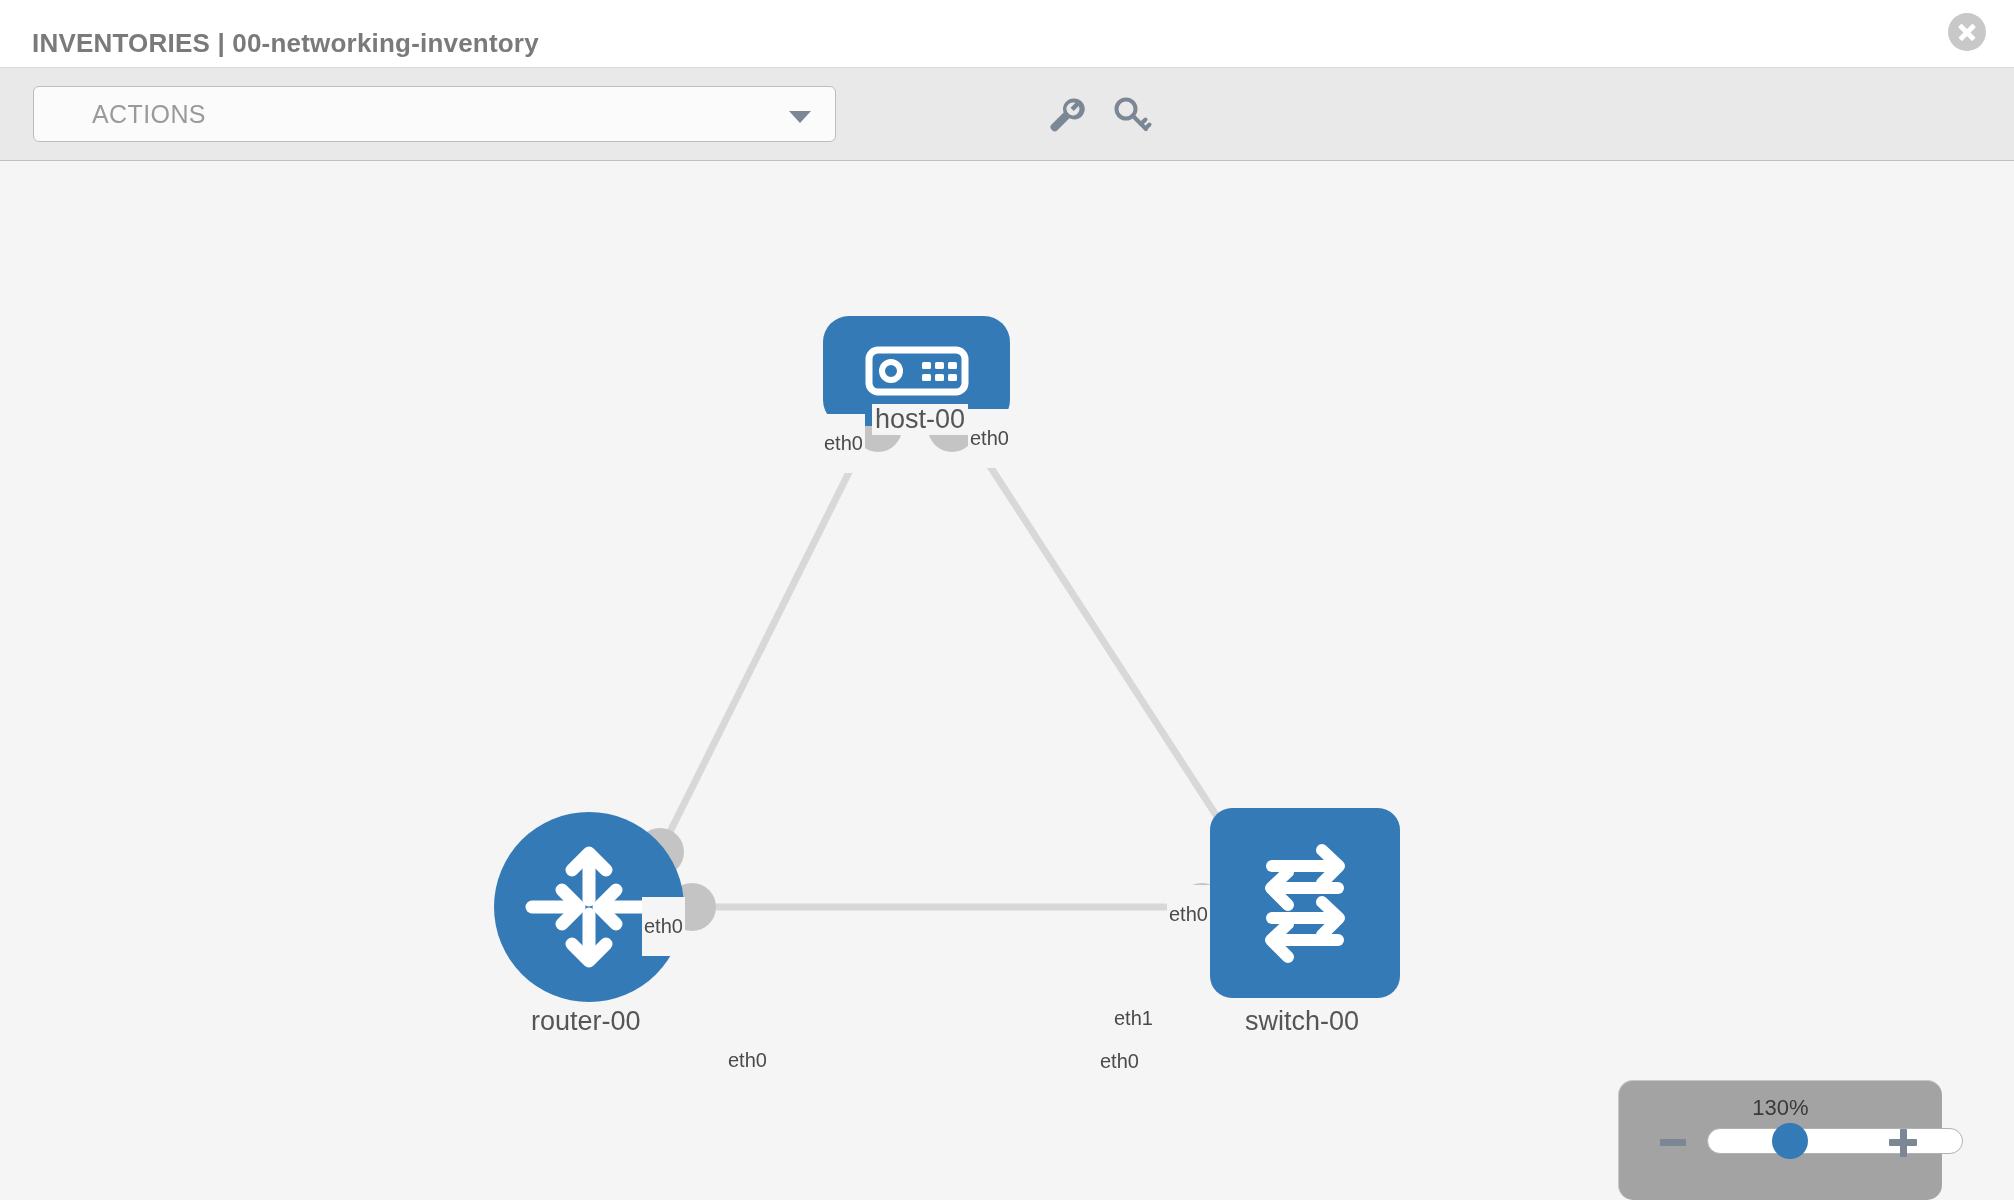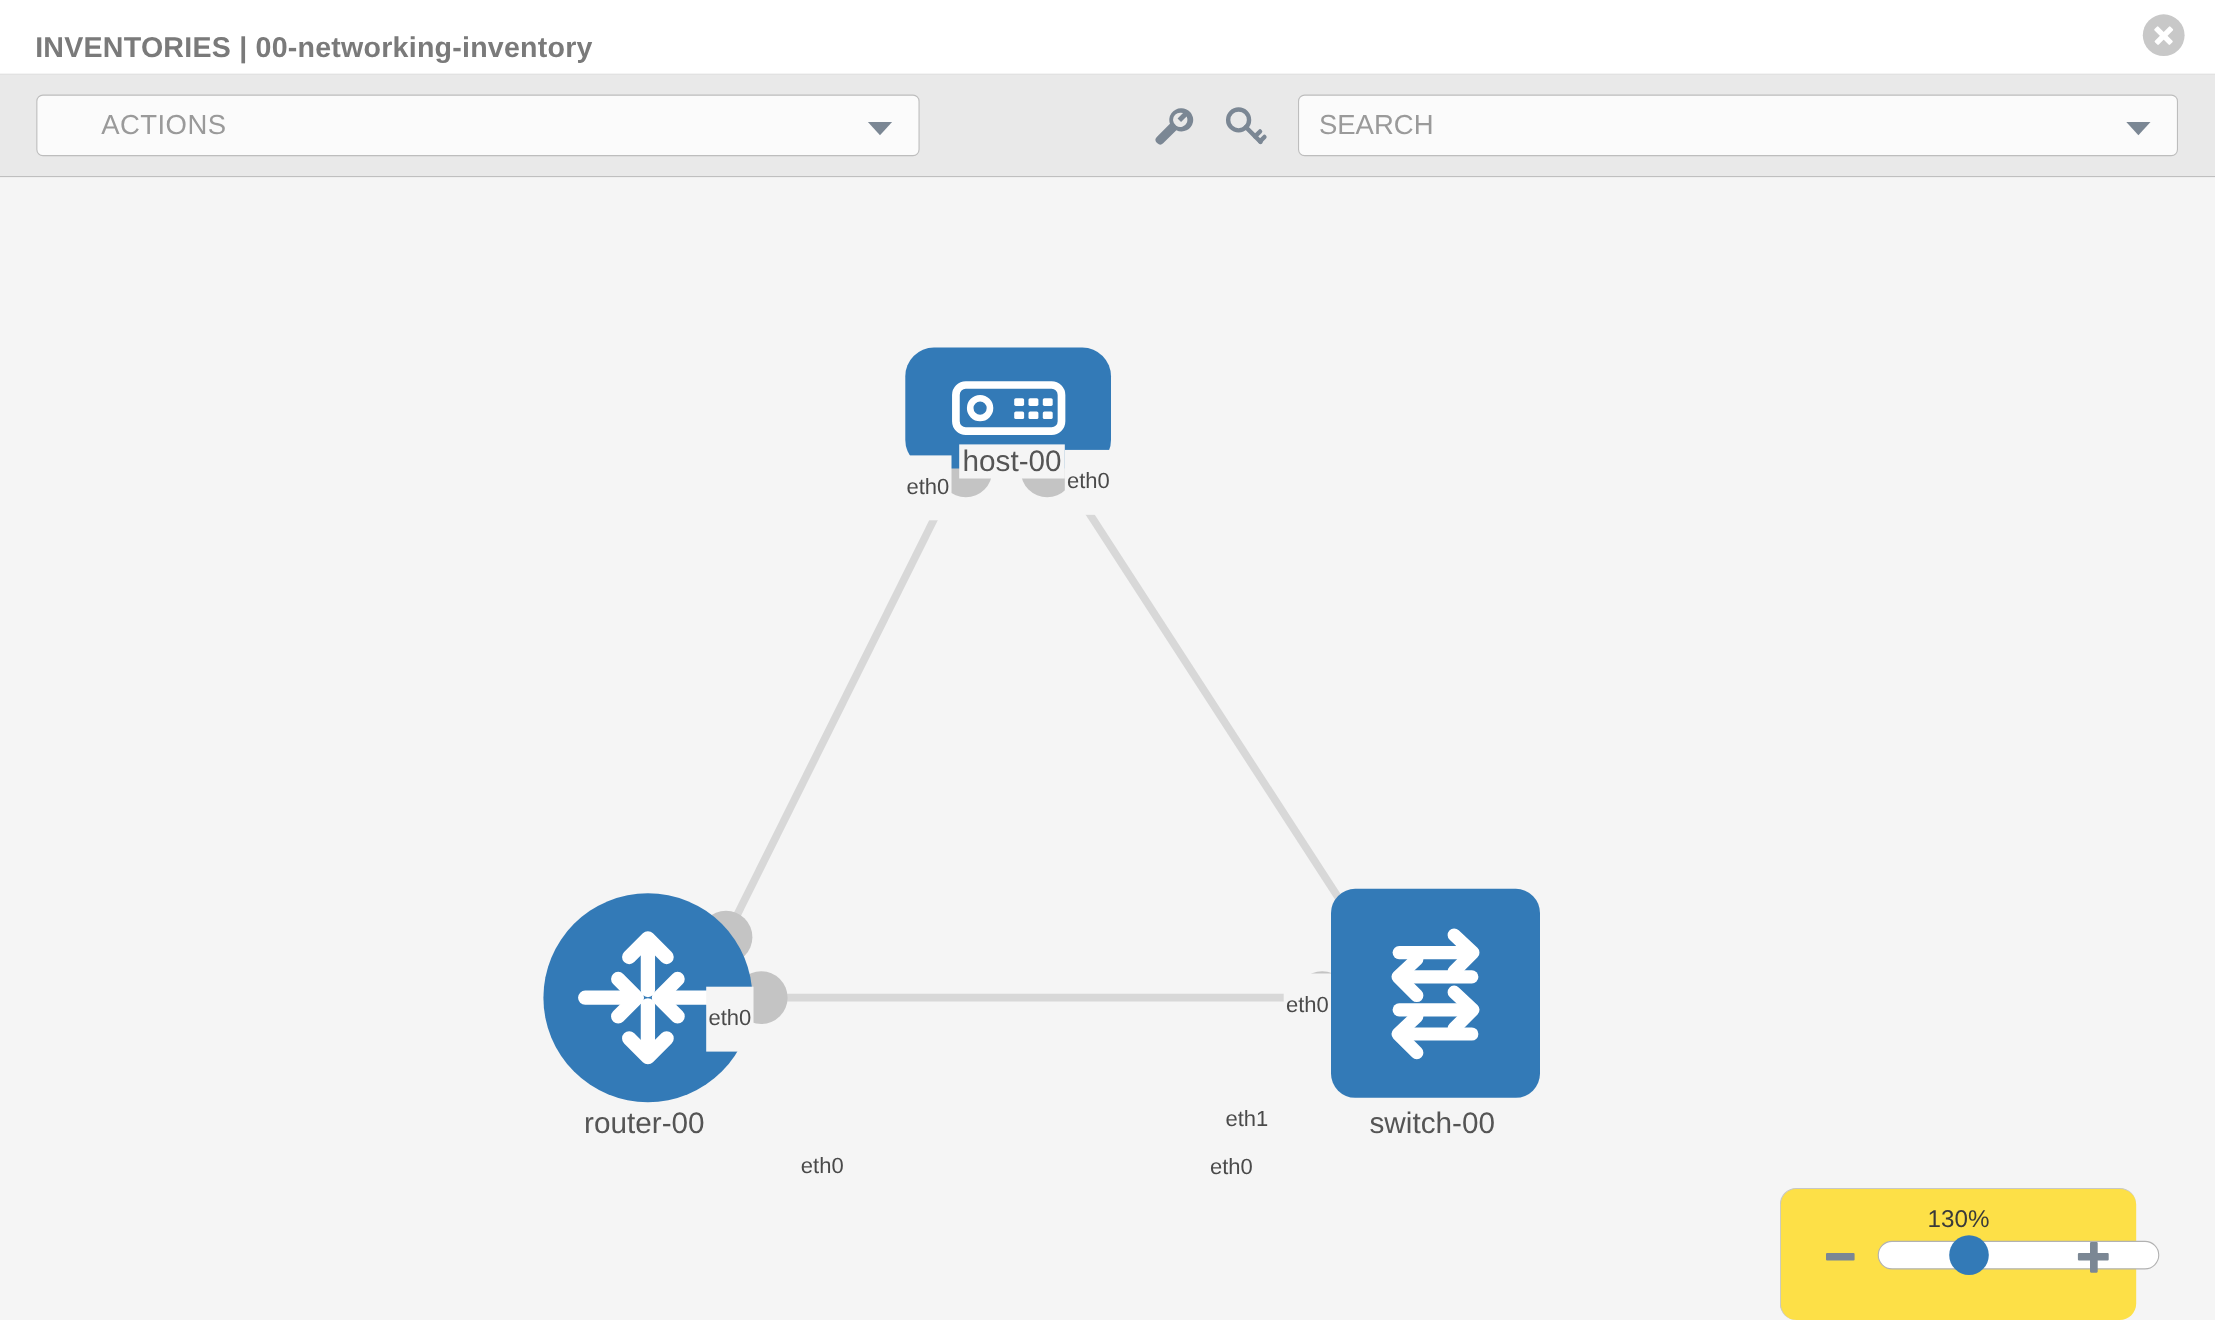--- a/index.html
+++ b/index.html
@@ -120,21 +120,21 @@
   .if-router-up   { left: 642px; top: 735px; z-index: 5; }
   .if-switch-up   { left: 1167px; top: 723px; z-index: 5; }
   .if-router-rt   { left: 726px; top: 869px; z-index: 5; }
   .if-switch-lt-a { left: 1098px; top: 870px; z-index: 4; }
   .if-switch-lt-b { left: 1112px; top: 827px; z-index: 5; }
 
   
   .zoom-panel {
     position: absolute; left: 1618px; top: 1080px;
     width: 324px; height: 120px;
-    background: #fde047;
+    background: #a3a3a3;
     border-top: 1px solid #c7c7c7; border-left: 1px solid #c7c7c7; border-radius: 15px;
   }
   .zoom-value {
     position: absolute; left: 0; right: 0; top: 14px;
     text-align: center; font-size: 22px; color: #3a3a3a;
   }
   .zoom-minus, .zoom-plus {
     position: absolute; top: 44px; cursor: pointer; width: 34px; height: 34px;
   }
   .zoom-minus { left: 38px; }
@@ -188,24 +188,20 @@
 
     <div class="tool-icon tool-key">
       <svg viewBox="0 0 44 44" width="44" height="44" aria-hidden="true">
         <circle cx="16" cy="16" r="9.5" fill="none" stroke="#7b8794" stroke-width="4"></circle>
         <path d="M22.5 22.5 L36 36" stroke="#7b8794" stroke-width="4" stroke-linecap="round"></path>
         <path d="M31 31 L35.5 26.5" stroke="#7b8794" stroke-width="4" stroke-linecap="round"></path>
         <path d="M35.5 35.5 L39.5 31.5" stroke="#7b8794" stroke-width="4" stroke-linecap="round"></path>
       </svg>
     </div>
 
-    <div class="search-box">
-      <input class="search-input" type="text" placeholder="SEARCH" style="">
-      <span class="caret"></span>
-    </div>
   </div>
 
   <div class="canvas">
 
     <svg class="topo-svg" viewBox="0 0 2014 1038">
 
       <g stroke="#d8d8d8" stroke-width="7" fill="none">
         <line x1="875" y1="258" x2="655" y2="700"></line>
       </g>
       <g stroke="#d8d8d8" stroke-width="7" fill="none">

